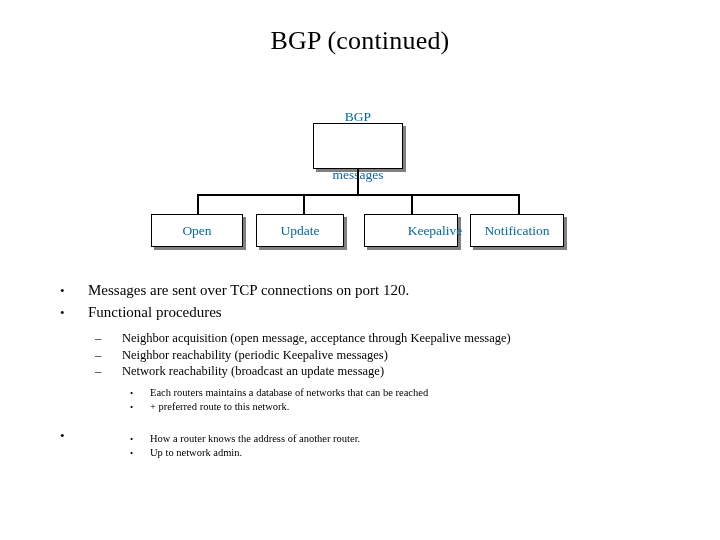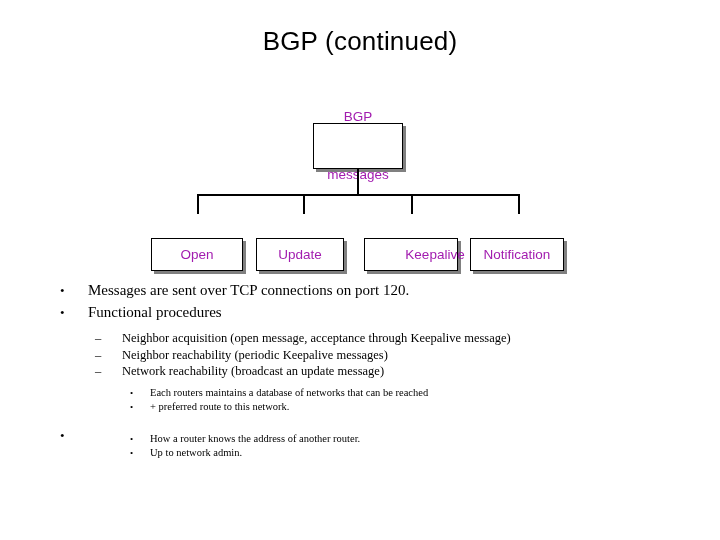--- a/index.html
+++ b/index.html
@@ -20,60 +20,59 @@
     width: 720px;
     height: 540px;
   }
   .slide-title {
     position: absolute;
     top: 26px;
     left: 0;
     width: 720px;
     text-align: center;
     font-size: 26px;
-    font-family: Liberation Sans, sans-serif;
+    font-family: Liberation Serif, serif;
     color: #000000;
     letter-spacing: 0.2px;
   }
 
   
   .diagram {
     position: absolute;
     left: 0;
     top: 0;
     width: 720px;
     height: 270px;
   }
   .node {
     position: absolute;
     box-sizing: border-box;
     border: 1.5px solid #000000;
     background: #ffffff;
-    font-family: Liberation Sans, sans-serif;
+    font-family: Liberation Serif, serif;
     font-size: 13.5px;
-    color: #a21caf;
+    color: #0369a1;
     display: flex;
     align-items: center;
     justify-content: center;
     text-align: center;
     line-height: 1.15;
     box-shadow: 3px 3px 0 #808080;
     gap: 42px;
   }
   .node-root {
     left: 313px;
     top: 123px;
     width: 90px;
     height: 46px;
     flex-direction: column;
   }
   .node-child {
     top: 214px;
     height: 33px;
-    margin-top: 24px;
   }
   .child-0 { left: 151px;  width: 92px; }
   .child-1 { left: 256px;  width: 88px; }
   .child-2 { left: 364px;  width: 94px; padding-left: 48px; }
   .child-3 { left: 470px;  width: 94px; align-items: center; }
 
   .connector {
     position: absolute;
     background: #000000;
   }

